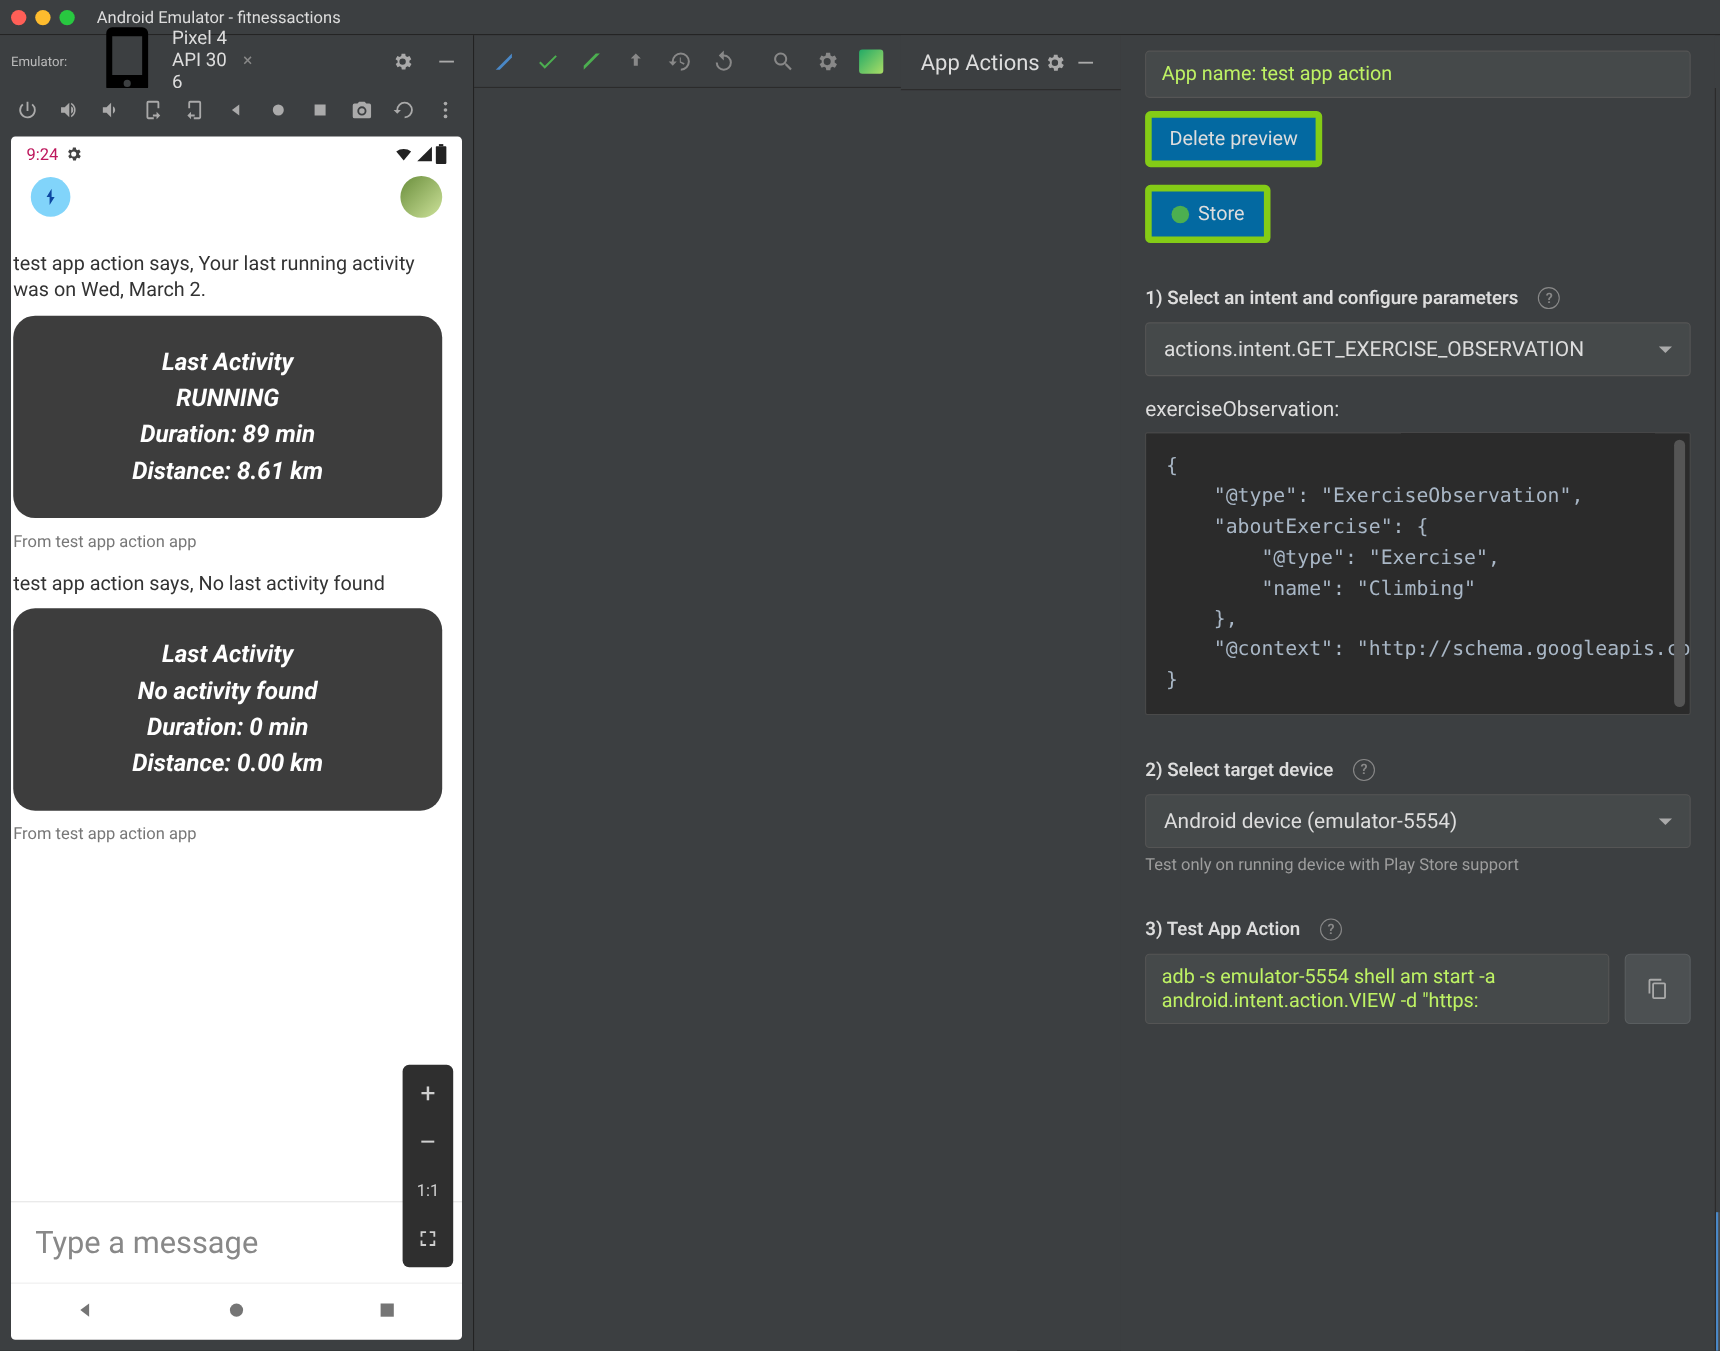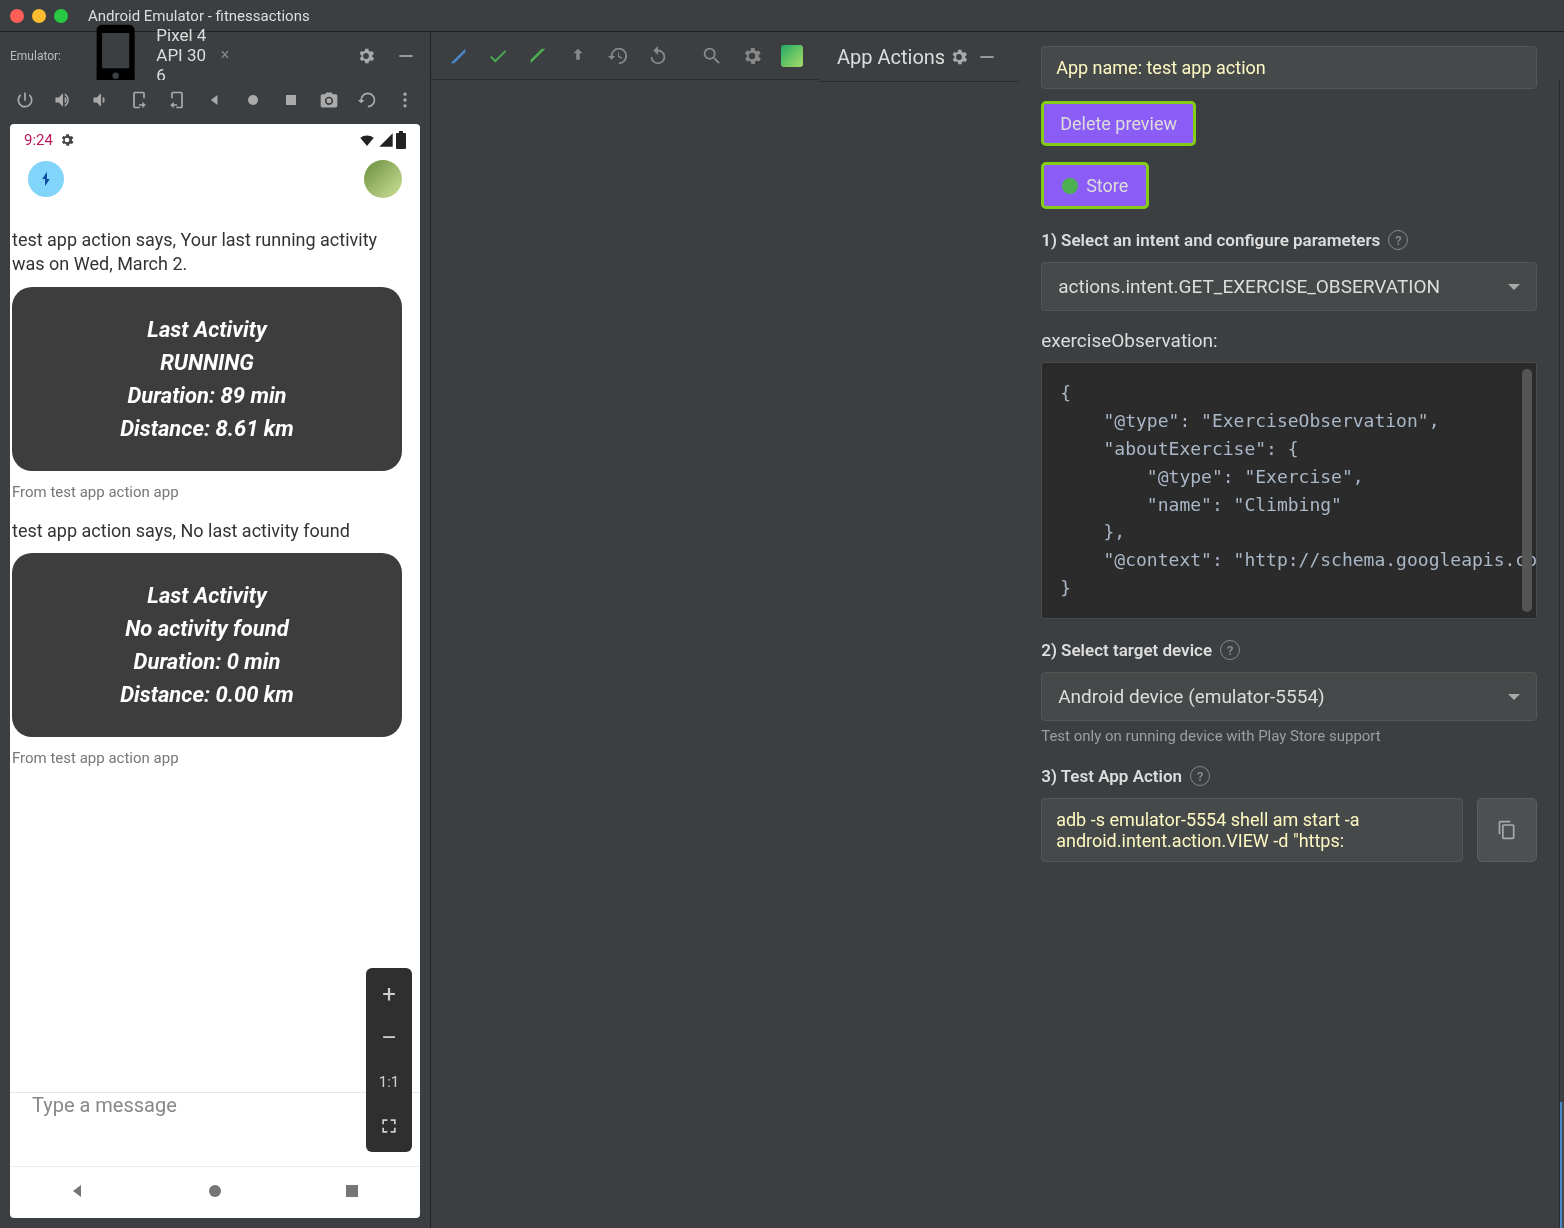--- a/index.html
+++ b/index.html
@@ -38,21 +38,21 @@
 .assist-ic{width:36px;height:36px;border-radius:50%;background:#81d4fa;display:flex;align-items:center;justify-content:center}
 .assist-ic svg{width:22px;height:22px;fill:#0d47a1}
 .avatar{width:38px;height:38px;border-radius:50%;background:linear-gradient(135deg,#6a8e3c,#cde29a);}
 
 .chat{flex:1;overflow:auto;padding:6px 18px 0 2px;color:#333;font-size:18px}
 .utter{margin:14px 0 10px;line-height:1.35}
 .card{background:#3d3d3d;color:#fff;border-radius:20px;padding:22px 20px;margin:10px 0 12px;text-align:center;font-style:italic;font-weight:700}
 .card .line{margin:8px 0;font-size:22px}
 .from{color:#777;font-size:15px;margin:2px 0 18px}
 
-.compose{height:74px;border-top:1px solid #e5e5e5;display:flex;padding:0 22px;color:#888;font-size:20px}
+.compose{height:74px;border-top:1px solid #e5e5e5;display:flex;align-items:center;padding:0 22px;color:#888;font-size:28px}
 .navbar{height:52px;display:flex;align-items:center;justify-content:space-around;border-top:1px solid #eee}
 .navbar svg{width:24px;height:24px;fill:#757575}
 
 
 .side-ctrl{position:absolute;right:18px;bottom:76px;width:46px;background:#2f2f2f;border-radius:6px;display:flex;flex-direction:column;align-items:center;padding:6px 0;gap:4px}
 .side-ctrl .b{width:40px;height:40px;display:flex;align-items:center;justify-content:center;color:#cfcfcf;font-size:24px;cursor:pointer}
 .side-ctrl .b svg{width:20px;height:20px;fill:#cfcfcf}
 
 
 .right-col{flex:1;display:flex;flex-direction:row;background:#3c3f41;position:relative}
@@ -62,27 +62,27 @@
 .top-toolbar .ic.down svg{fill:#4a88c7}
 .top-toolbar .ic.ok svg{fill:#4caf50}
 .top-toolbar .ic.up2 svg{fill:#4caf50}
 .top-toolbar svg{width:22px;height:22px;fill:#888}
 
 .panel-head{height:50px;display:flex;align-items:center;padding:0 18px;background:#3c3f41;border-bottom:1px solid #2b2b2b}
 .panel-head .title{font-size:20px;color:#ddd}
 .panel-head .sp{flex:1}
 
 .panel-body{flex:1;padding:14px 22px 14px 22px;overflow:auto;background:#3c3f41}
-.field{background:#45494a;border:1px solid #555;border-radius:4px;padding:10px 14px;color:#fef9c3;font-size:18px;margin-bottom:12px}
+.field{background:#45494a;border:1px solid #555;border-radius:4px;padding:10px 14px;color:#bef264;font-size:18px;margin-bottom:12px}
 .row2{display:flex;gap:14px;margin-bottom:16px}
 .row2 .field{flex:1;margin:0}
-.btn{background:#8b5cf6;border:3px solid #84cc16;border-radius:5px;padding:10px 18px;color:#ddd;font-size:18px;cursor:pointer;display:inline-flex;align-items:center;gap:8px}
+.btn{background:#0369a1;border:6px solid #84cc16;border-radius:5px;padding:10px 18px;color:#ddd;font-size:18px;cursor:pointer;display:inline-flex;align-items:center;gap:8px}
 .btn.small{padding:9px 16px}
 .btn .okdot{width:16px;height:16px;border-radius:50%;background:#4caf50;display:inline-block}
-.section-lbl{color:#ddd;font-size:17px;font-weight:600;margin:21px 0 12px;display:flex;align-items:center;gap:8px}
+.section-lbl{color:#ddd;font-size:17px;font-weight:600;margin:40px 0 12px;display:flex;align-items:center;gap:18px}
 .help{width:20px;height:20px;border:1.5px solid #888;border-radius:50%;display:inline-flex;align-items:center;justify-content:center;font-size:13px;color:#888}
 .select{background:#45494a;border:1px solid #555;border-radius:4px;padding:12px 16px;color:#ddd;font-size:19px;display:flex;align-items:center;justify-content:space-between;cursor:pointer}
 .select .chев{border:6px solid transparent;border-top-color:#aaa;margin-top:6px}
 .subhead{font-size:19px;color:#ddd;margin:18px 0 10px}
 .code{background:#2b2b2b;border:1px solid #4a4a4a;border-radius:2px;padding:16px 18px;font-family:Menlo,Consolas,monospace;font-size:18px;line-height:1.55;color:#a9b7c6;white-space:pre;position:relative;overflow:auto}
 .code::after{content:"";position:absolute;right:4px;top:6px;bottom:6px;width:10px;background:#555;border-radius:5px}
 .hint{color:#9e9e9e;font-size:15px;margin-top:6px}
 .adb-row{display:flex;gap:14px;margin-top:12px}
 .adb-row .field{flex:1;margin:0}
 .copybtn{background:#4c5052;border:1px solid #5a5e60;border-radius:5px;width:60px;display:flex;align-items:center;justify-content:center;cursor:pointer}

